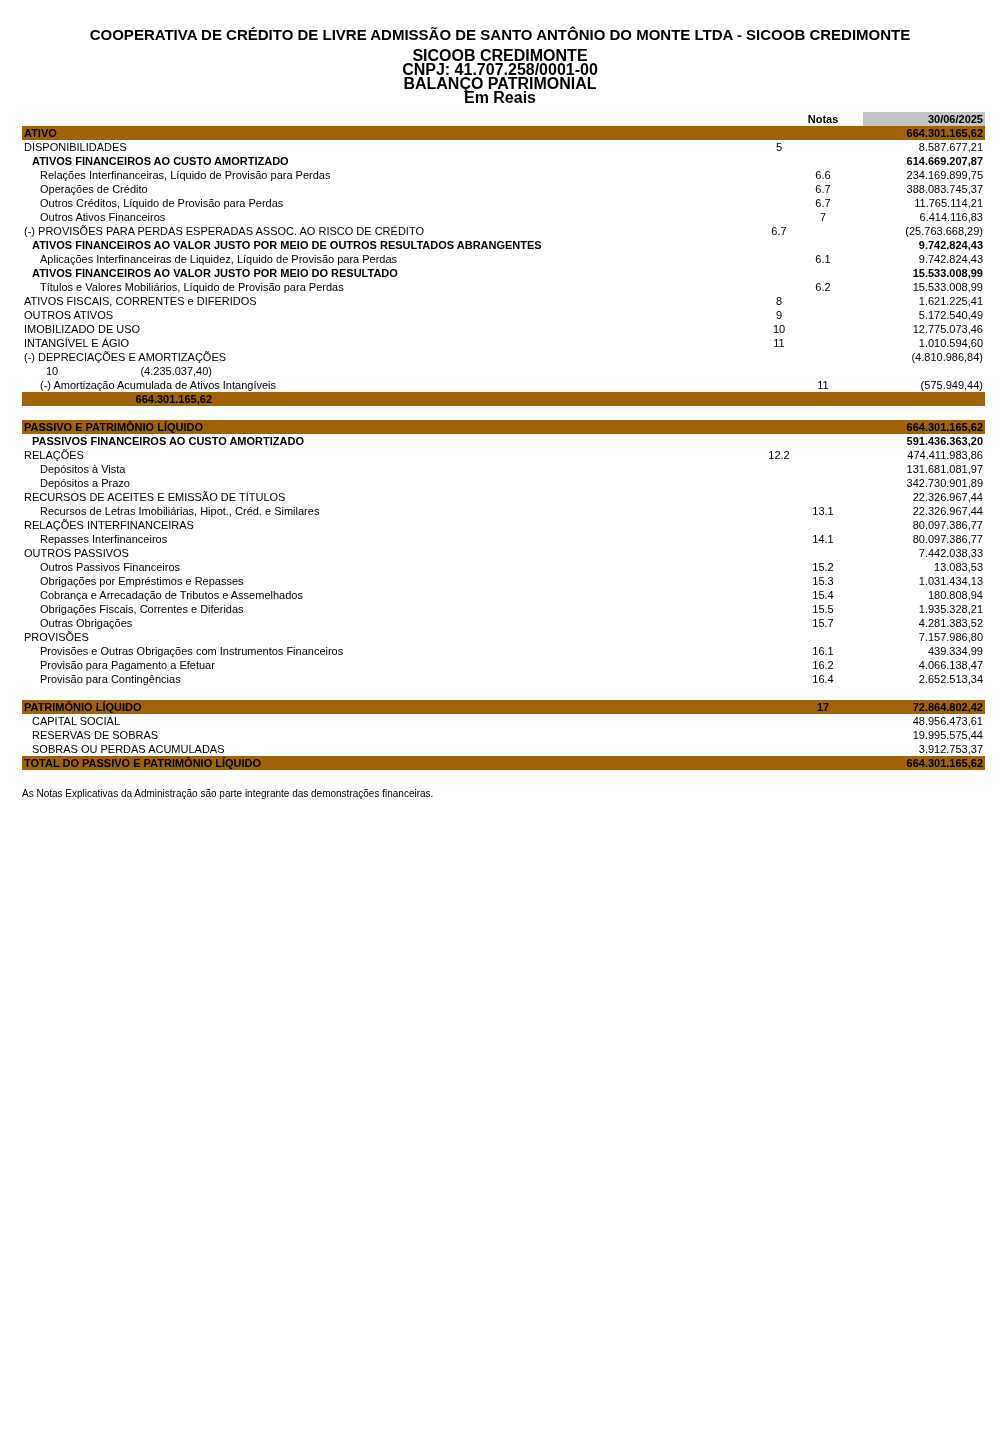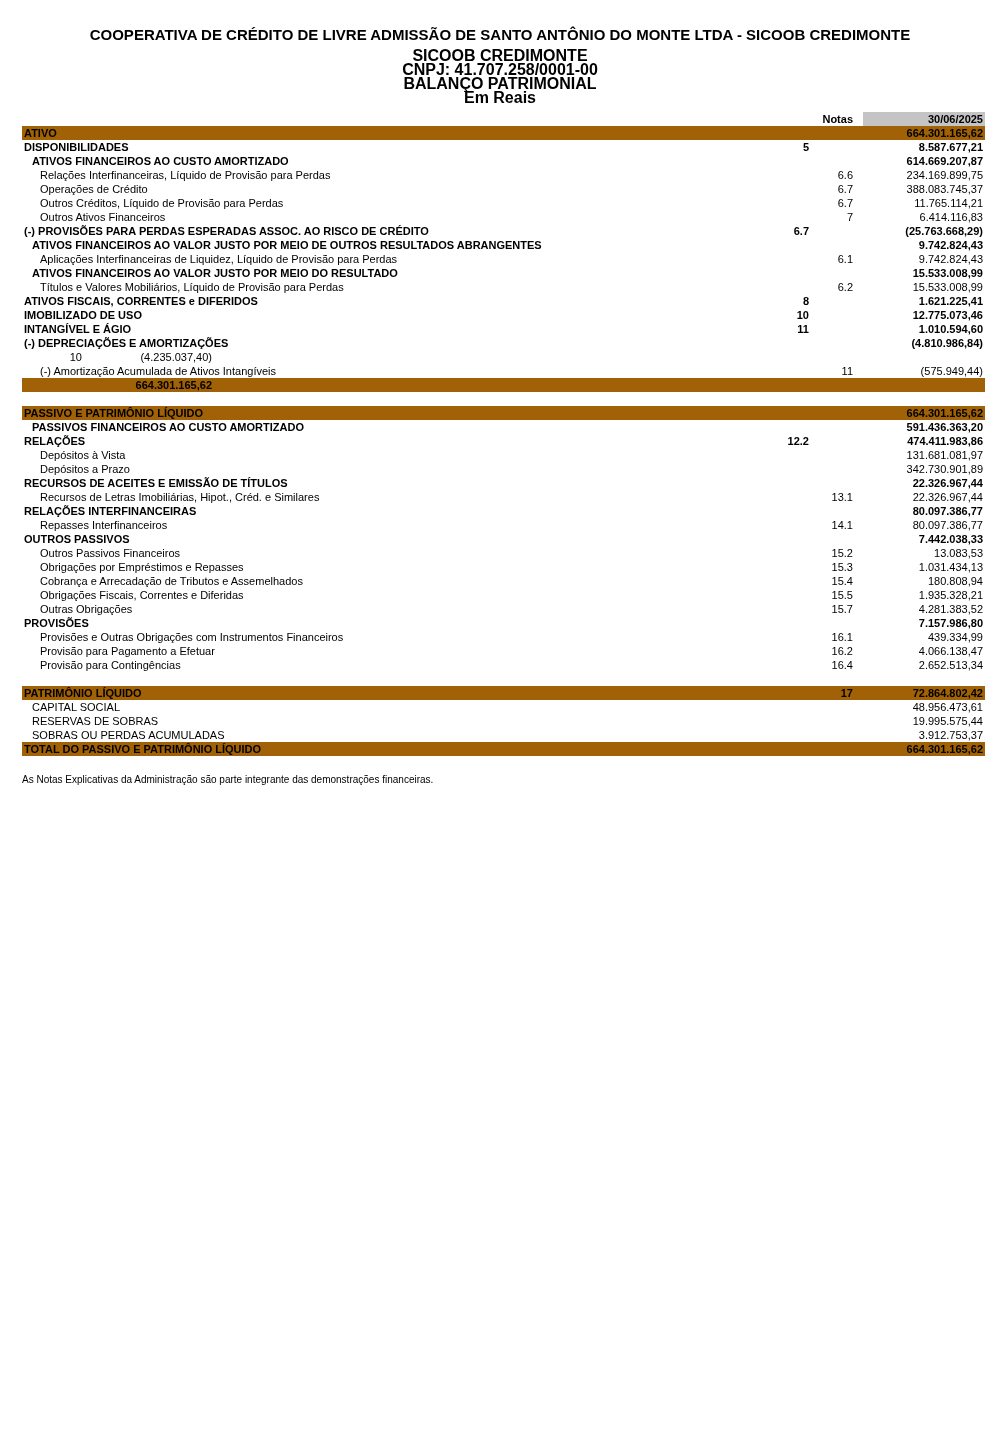--- a/index.html
+++ b/index.html
@@ -25,32 +25,32 @@
     width: 963px;
   }
   .row {
     display: flex;
     align-items: center;
     height: 14px;
     font-size: 11px;
     line-height: 14px;
   }
   .row .lbl  { flex: 1; white-space: nowrap; overflow: hidden; }
-  .row .notas { width: 60px; text-align: right; }
+  .row .notas { width: 60px; text-align: center; }
   .row .gap  { width: 10px; }
   .row .val  { width: 120px; text-align: right; padding-right: 2px; }
 
   .header-row { height: 13px; margin-bottom: 1px; }
   .header-row .notas { font-weight: bold; }
   .header-row .val { font-weight: bold; background: #c4c4c4; }
 
   .band { background: #a16207; font-weight: bold; }
   .band .lbl { padding-left: 2px; }
 
-  .bold0 { font-weight: bold; gap: 22px; }
+  .bold0 { font-weight: normal; gap: 22px; }
   .bold0 .lbl { padding-left: 2px; }
 
   .bold1 { font-weight: bold; }
   .bold1 .lbl { padding-left: 10px; }
 
   .detail .lbl { padding-left: 18px; }
   .plain1 .lbl { padding-left: 10px; }
 
   .spacer { height: 14px; }
 
@@ -177,20 +177,26 @@
           <div class="gap"></div>
           <div class="val">15.533.008,99</div>
         </div>
         <div class="row bold0">
           <div class="lbl">ATIVOS FISCAIS, CORRENTES e DIFERIDOS</div>
           <div class="notas">8</div>
           <div class="gap"></div>
           <div class="val">1.621.225,41</div>
         </div>
         <div class="row bold0">
+          <div class="lbl">OUTROS ATIVOS</div>
+          <div class="notas">9</div>
+          <div class="gap"></div>
+          <div class="val">5.172.540,49</div>
+        </div>
+        <div class="row bold0">
           <div class="lbl">IMOBILIZADO DE USO</div>
           <div class="notas">10</div>
           <div class="gap"></div>
           <div class="val">12.775.073,46</div>
         </div>
         <div class="row bold0">
           <div class="lbl">INTANGÍVEL E ÁGIO</div>
           <div class="notas">11</div>
           <div class="gap"></div>
           <div class="val">1.010.594,60</div>

